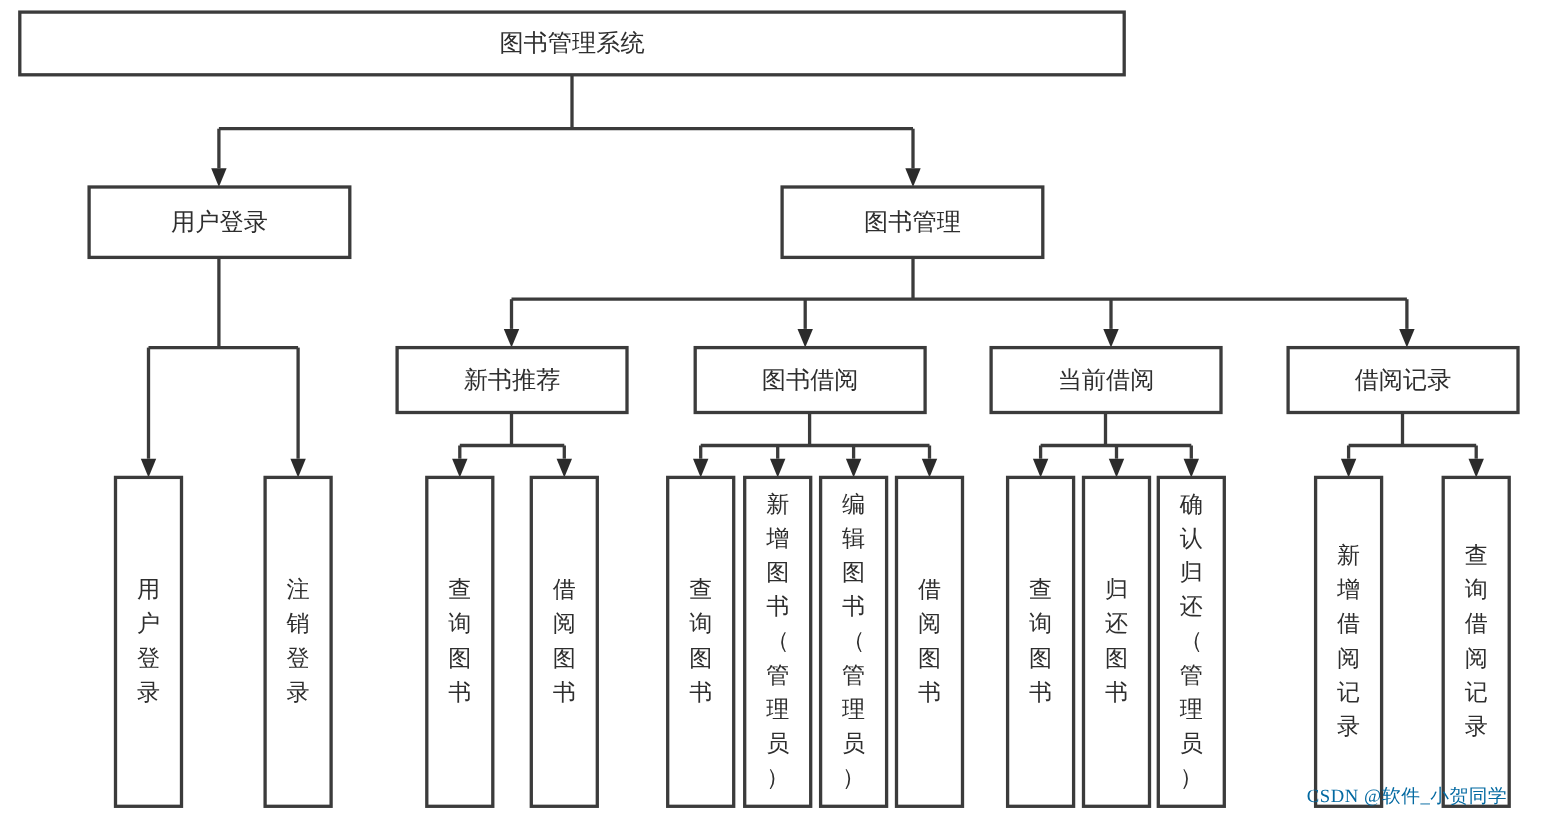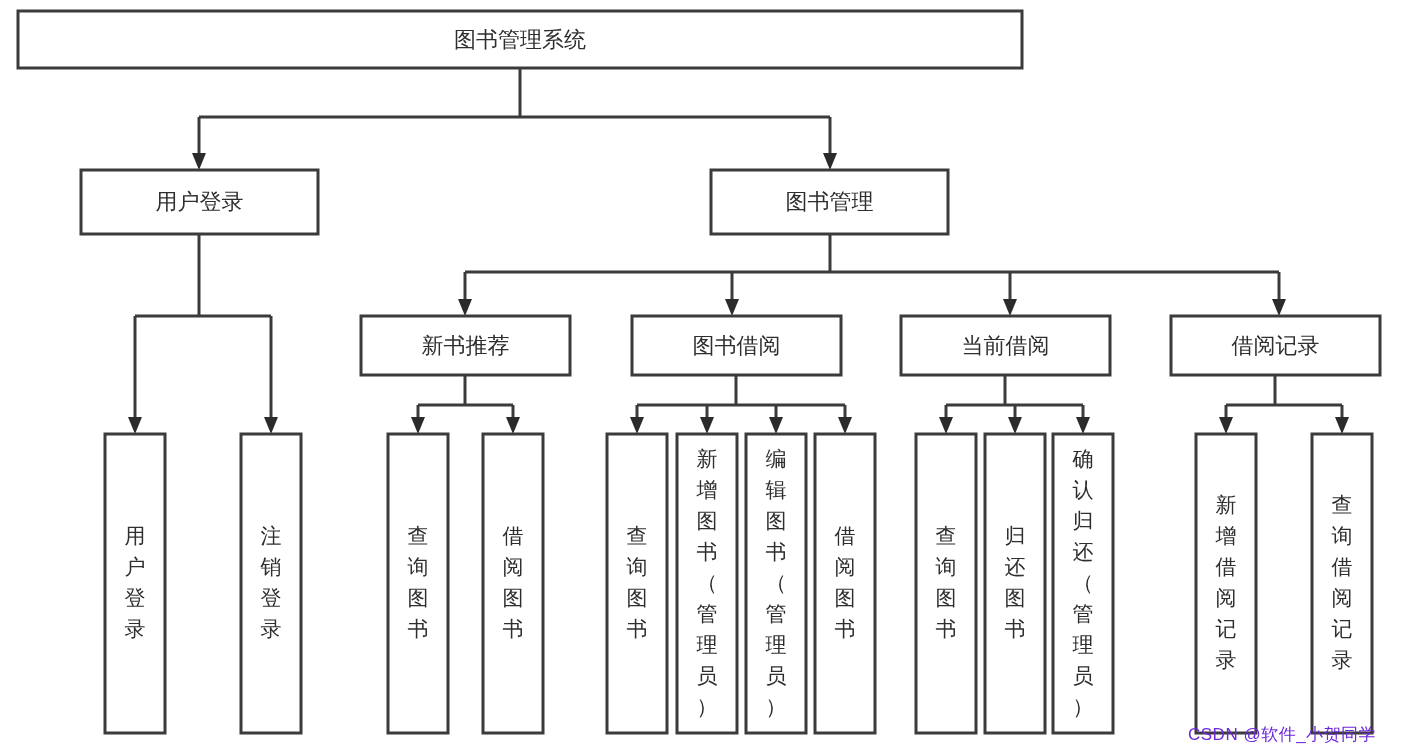--- a/index.html
+++ b/index.html
@@ -18,26 +18,25 @@
     fill:#2e2e2e;
     font-family:"DejaVu Sans","Liberation Sans",sans-serif;
     font-size:22px;
     text-anchor:middle;
     dominant-baseline:middle;
   }
   .node-label.vertical{font-size:21px;}
   .watermark{
     position:absolute;
     left:1188px;top:712px;
-    font-family:Liberation Sans, sans-serif;
+    font-family:Liberation Serif, serif;
     font-size:17px;
-    color:#6d28d9;
+    color:#0369a1;
     white-space:nowrap;
     letter-spacing:0.5px;
-    margin-top:11px;
   }
 </style>
 </head>
 <body>
 
 <div id="diagram-root">
 
   <svg id="tree-svg" viewBox="0 0 1405 747">
     <g id="connectors-layer">
         <g>

